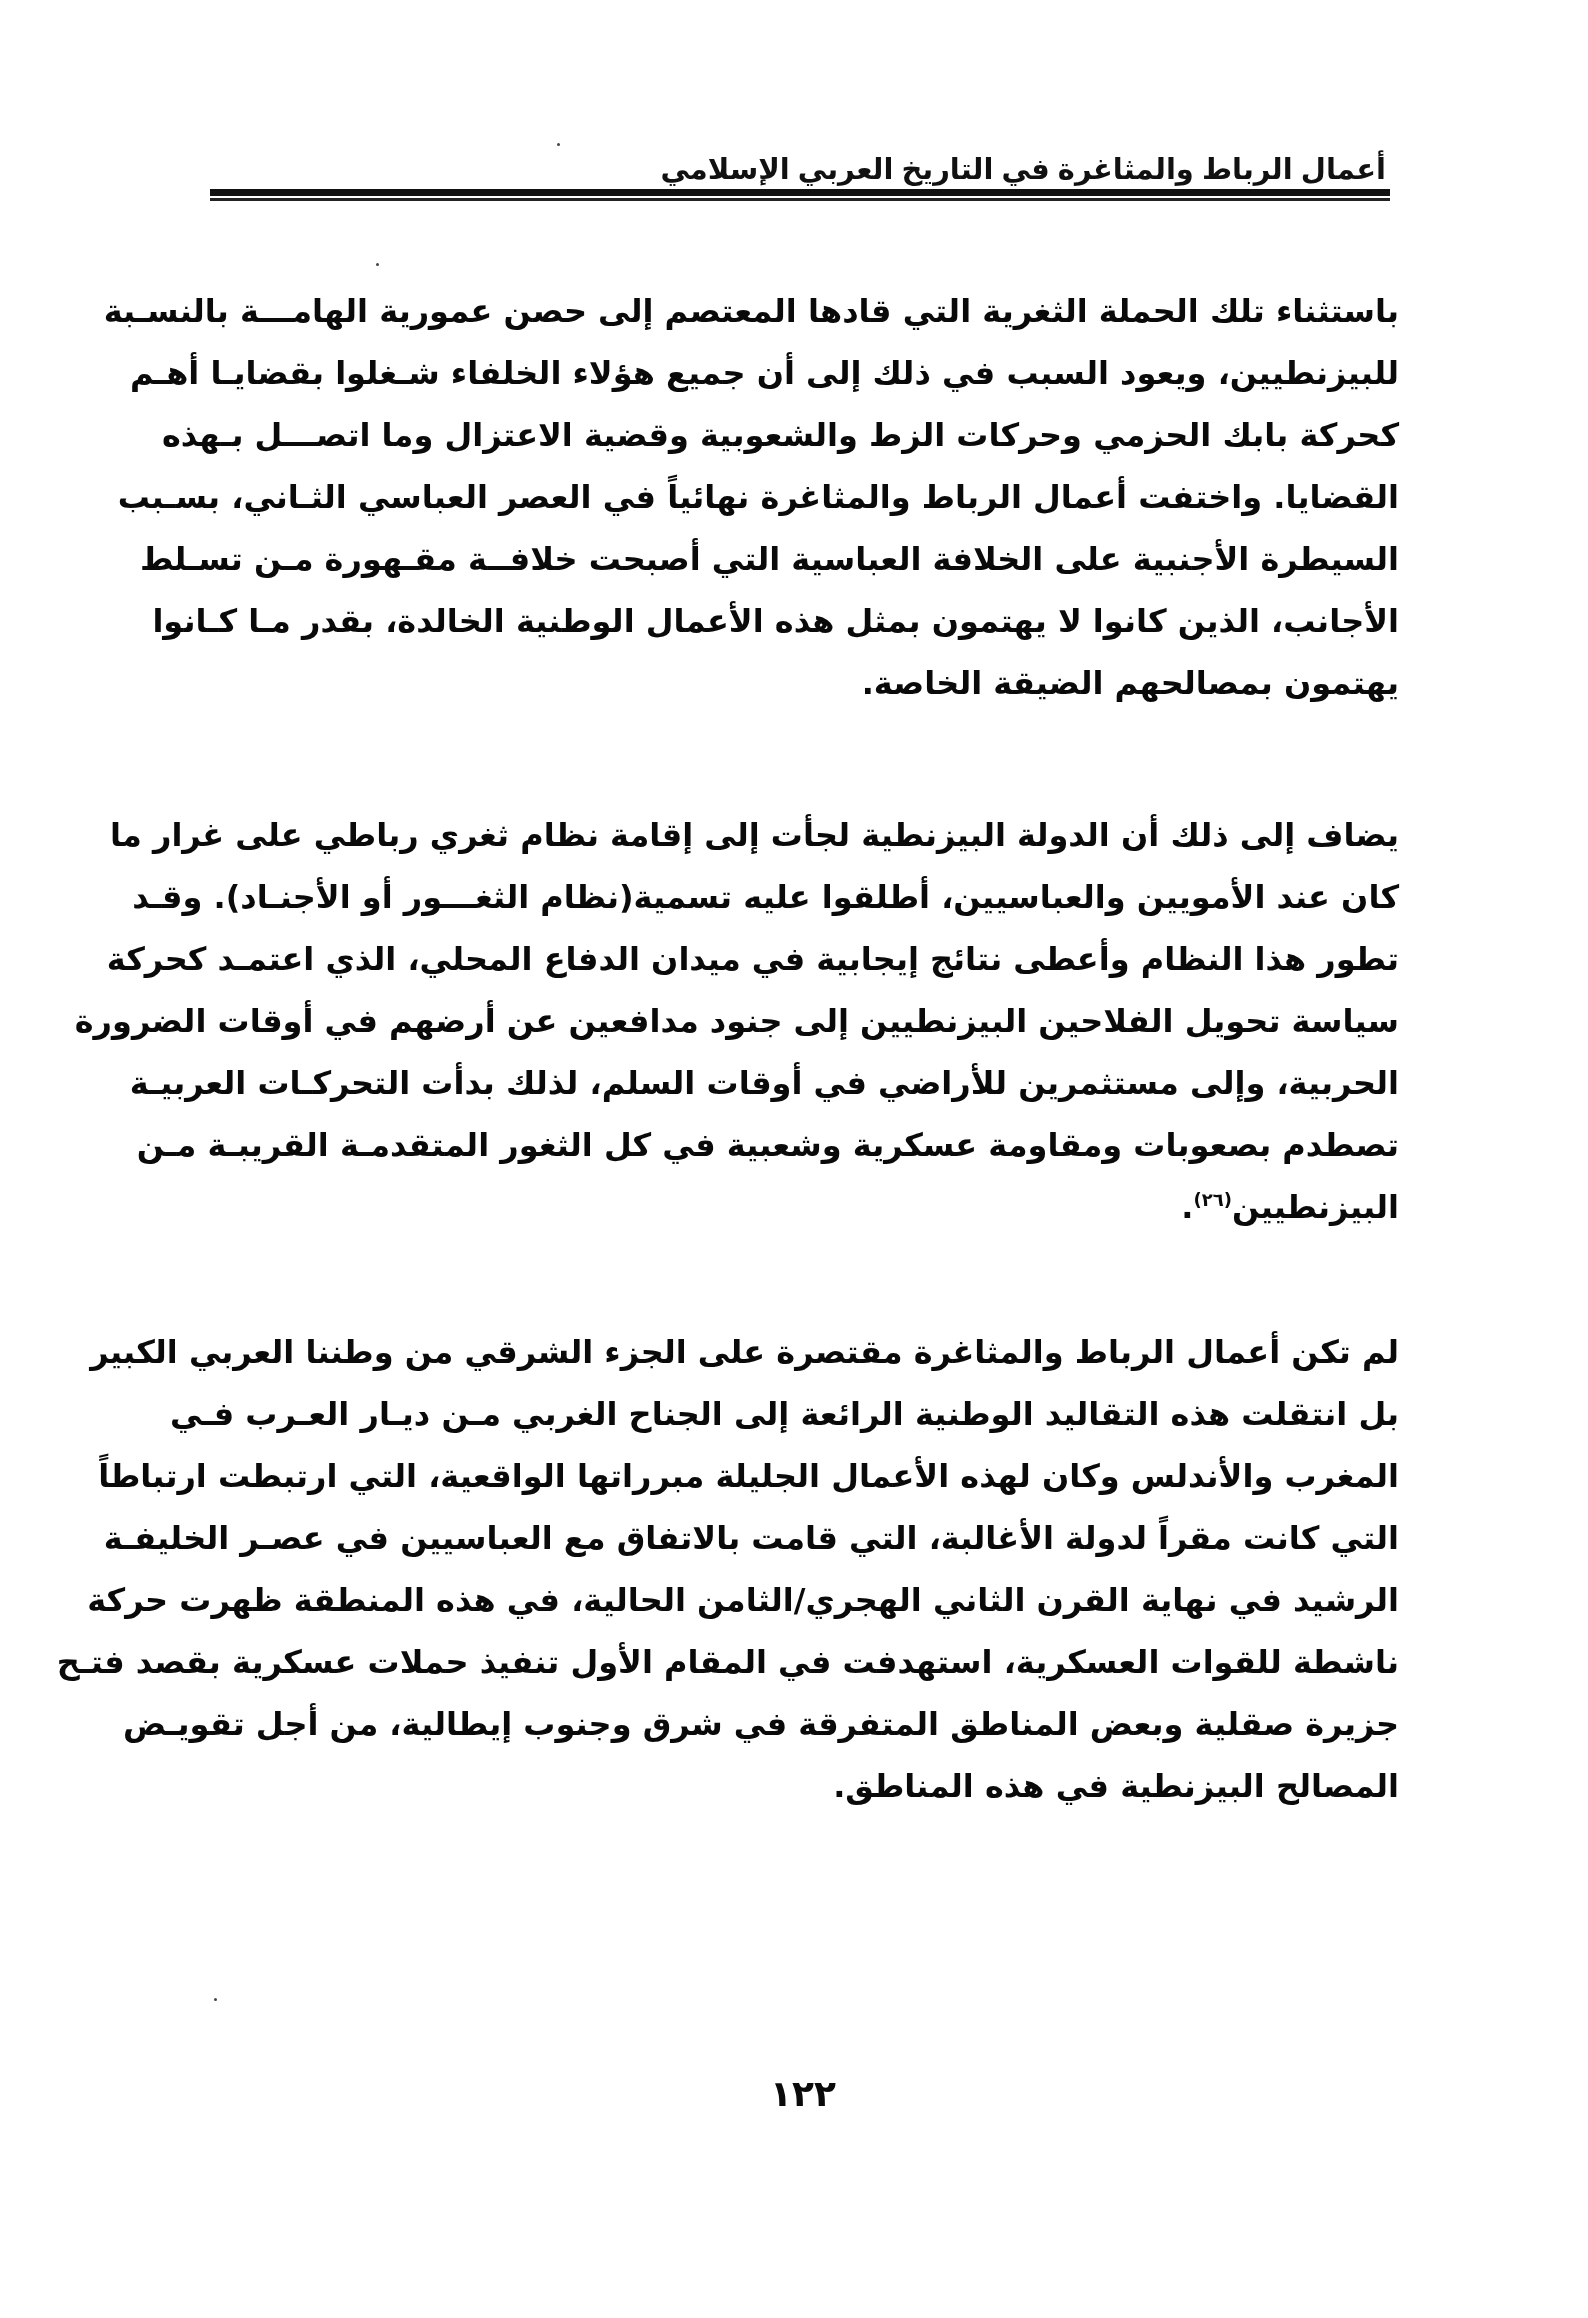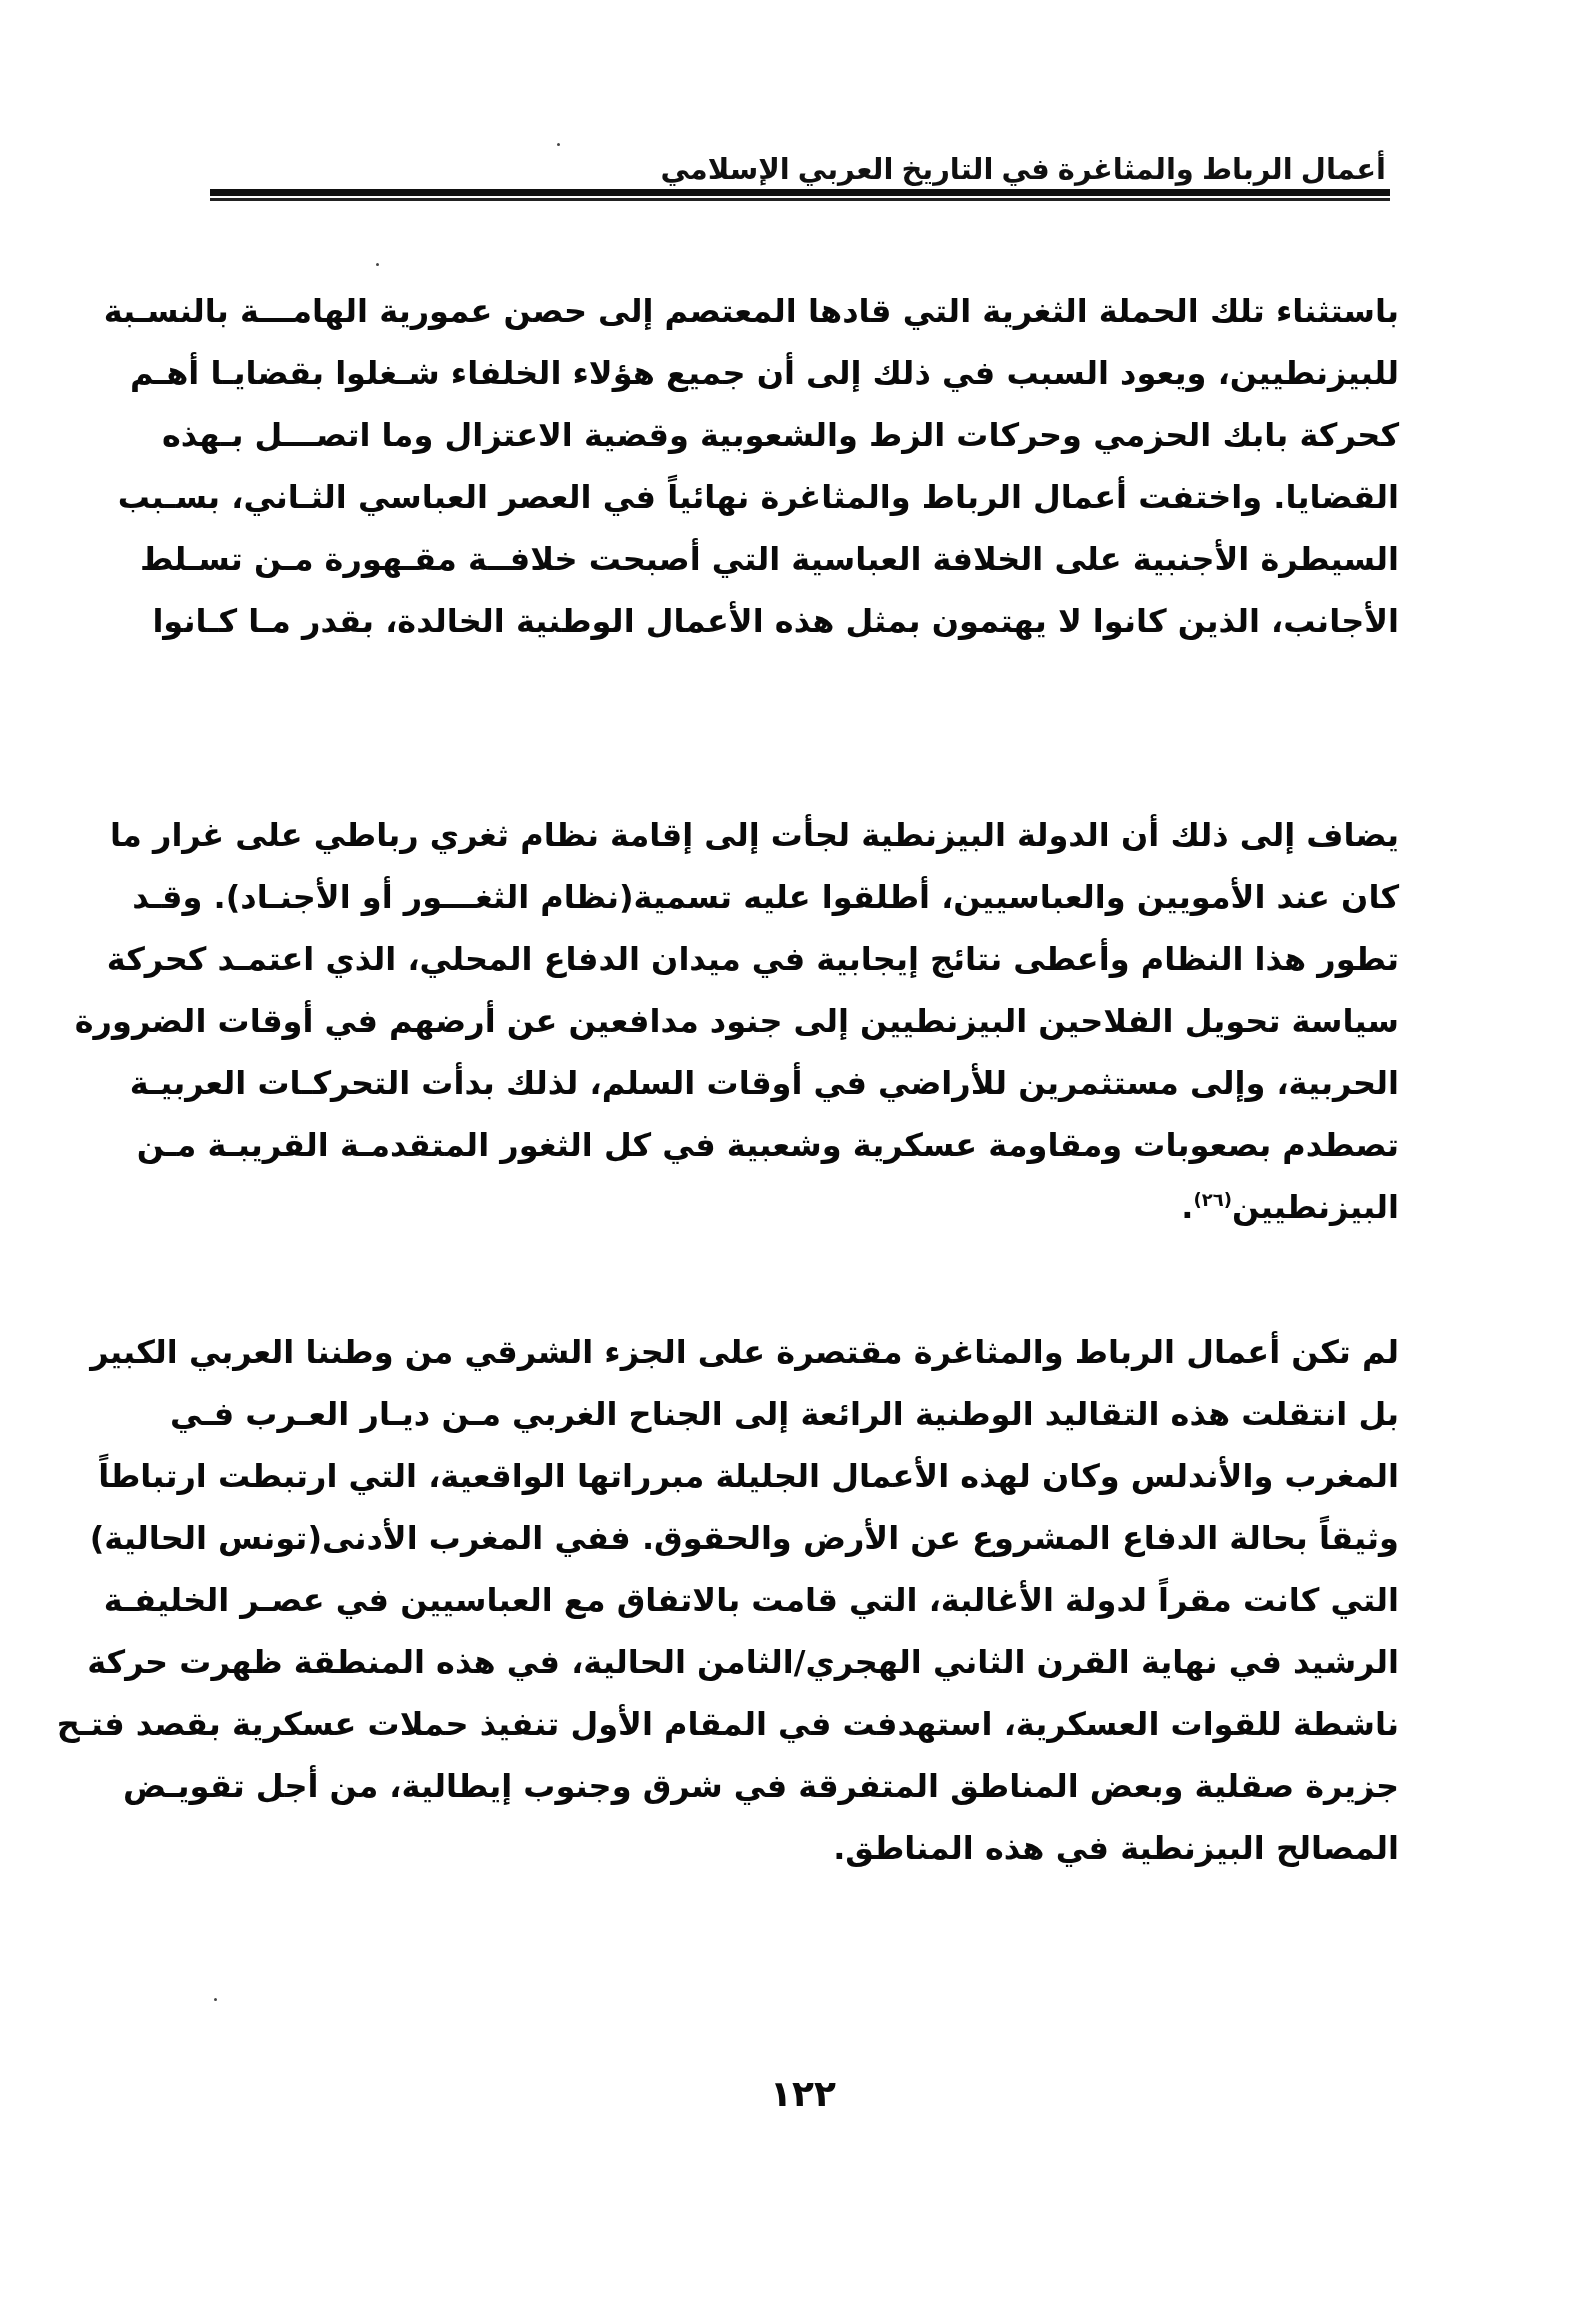--- a/index.html
+++ b/index.html
@@ -119,37 +119,37 @@
 
   <div class="body-text">
 
     <div class="para" style="top:263px;">
       <span class="line">باستثناء تلك الحملة الثغرية التي قادها المعتصم إلى حصن عمورية الهامـــة بالنسـبة</span>
       <span class="line">للبيزنطيين، ويعود السبب في ذلك إلى أن جميع هؤلاء الخلفاء شـغلوا بقضايـا أهـم</span>
       <span class="line">كحركة بابك الحزمي وحركات الزط والشعوبية وقضية الاعتزال وما اتصـــل بـهذه</span>
       <span class="line">القضايا. واختفت أعمال الرباط والمثاغرة نهائياً في العصر العباسي الثـاني، بسـبب</span>
       <span class="line">السيطرة الأجنبية على الخلافة العباسية التي أصبحت خلافــة مقـهورة مـن تسـلط</span>
       <span class="line">الأجانب، الذين كانوا لا يهتمون  بمثل هذه الأعمال الوطنية الخالدة، بقدر مـا كـانوا</span>
+      <span class="line last">يهتمون بمصالحهم الضيقة الخاصة.</span>
     </div>
 
     <div class="para" style="top:787px;">
       <span class="line">يضاف إلى ذلك أن الدولة البيزنطية لجأت إلى إقامة نظام ثغري رباطي على غرار ما</span>
       <span class="line">كان عند الأمويين والعباسيين، أطلقوا عليه تسمية(نظام الثغـــور أو الأجنـاد). وقـد</span>
       <span class="line">تطور هذا النظام وأعطى نتائج إيجابية في ميدان الدفاع المحلي، الذي اعتمـد كحركة</span>
       <span class="line">سياسة تحويل الفلاحين البيزنطيين إلى جنود مدافعين عن أرضهم في أوقات الضرورة</span>
       <span class="line">الحربية، وإلى مستثمرين للأراضي في أوقات السلم، لذلك بدأت التحركـات العربيـة</span>
       <span class="line">تصطدم بصعوبات ومقاومة عسكرية وشعبية في كل الثغور المتقدمـة القريبـة مـن</span>
       <span class="line last"><span>البيزنطيين</span><sup class="footnote-ref">(٢٦)</sup><span>.</span></span>
     </div>
 
     <div class="para" style="top:1304px;">
       <span class="line">لم تكن أعمال الرباط والمثاغرة مقتصرة على الجزء الشرقي من وطننا العربي الكبير</span>
       <span class="line">بل انتقلت هذه التقاليد الوطنية الرائعة إلى الجناح الغربي مـن ديـار العـرب فـي</span>
       <span class="line">المغرب والأندلس وكان لهذه الأعمال الجليلة مبرراتها الواقعية، التي ارتبطت ارتباطاً</span>
-      <span class="line">وثيقاً بحالة الدفاع المشروع عن الأرض والحقوق. ففي المغرب الأدنى(تونس الحالية)</span>
       <span class="line">التي كانت مقراً لدولة الأغالبة، التي قامت بالاتفاق مع العباسيين في عصـر الخليفـة</span>
       <span class="line">الرشيد في نهاية القرن الثاني الهجري/الثامن الحالية، في هذه المنطقة ظهرت حركة</span>
       <span class="line">ناشطة للقوات العسكرية، استهدفت في المقام الأول تنفيذ حملات عسكرية بقصد فتـح</span>
       <span class="line">جزيرة صقلية وبعض المناطق المتفرقة في شرق وجنوب إيطالية، من أجل تقويـض</span>
       <span class="line last">المصالح البيزنطية في هذه المناطق.</span>
     </div>
 
   </div>
 
   <div class="page-number">١٢٢</div>

